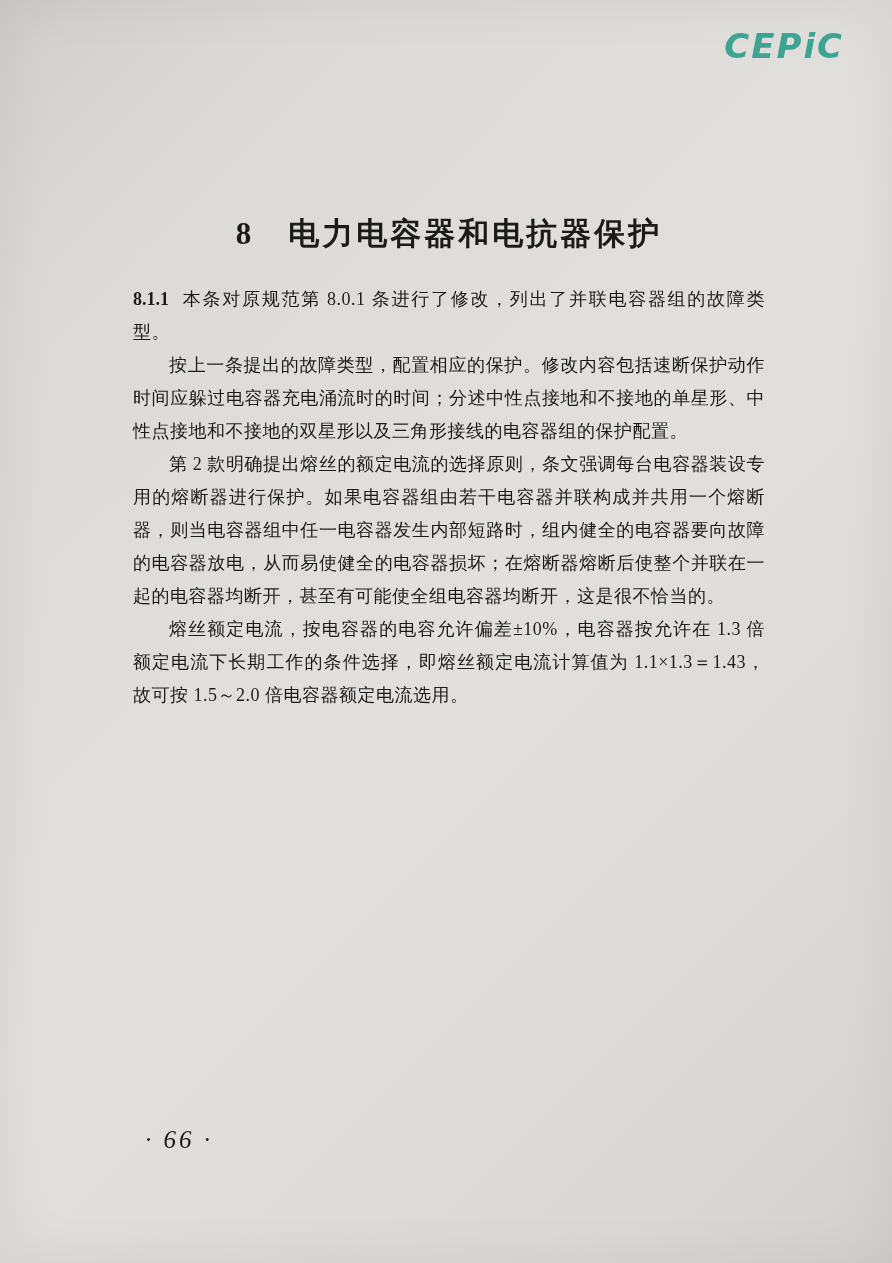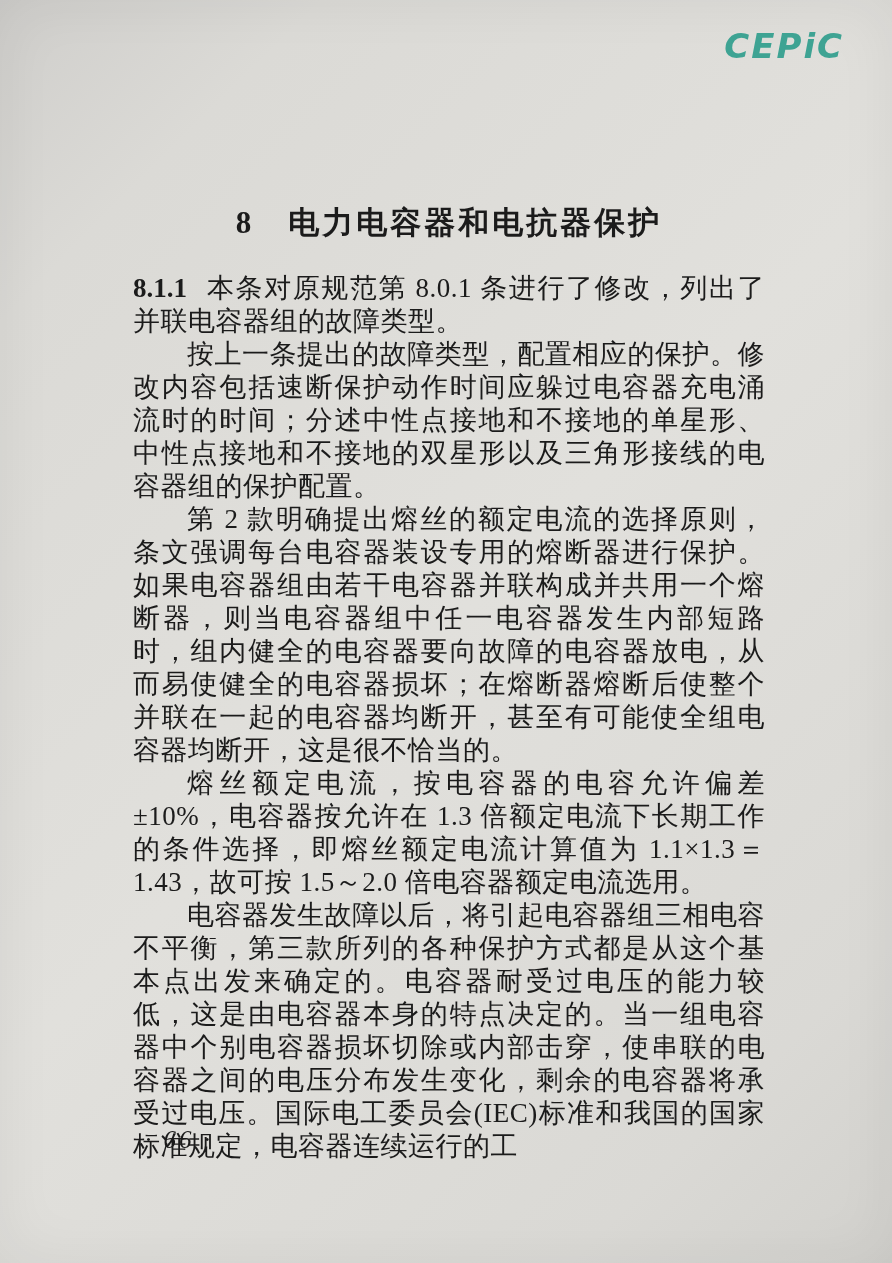--- a/index.html
+++ b/index.html
@@ -29,40 +29,40 @@
     letter-spacing: 2px;
     font-style: italic;
   }
   .content {
     position: absolute;
     left: 133px;
     top: 0;
     width: 632px;
   }
   .chapter-title {
-    margin: 0;
+    margin: 11px;
     padding-top: 202px;
     text-align: center;
     font-size: 31px;
     font-weight: bold;
     letter-spacing: 3px;
     white-space: nowrap;
     font-family: Liberation Serif, serif;
   }
   .section-title {
     margin: 0;
     padding-top: 70px;
     text-align: center;
     font-size: 21px;
     font-weight: bold;
     letter-spacing: 1px;
   }
   .bodytext {
     margin-top: 28px;
-    font-size: 27px;
+    font-size: 18px;
     line-height: 33px;
     text-align: justify;
     letter-spacing: 0.5px;
   }
   .para { margin: 0; }
   .para.indent { text-indent: 2em; }
   .num {
     font-weight: bold;
     margin-right: 0.7em;
     letter-spacing: 0;
@@ -92,18 +92,17 @@
 
     <p class="para"><span class="num">8.1.1</span><span>本条对原规范第 8.0.1 条进行了修改，列出了并联电容器组的故障类型。</span></p>
 
 
     <p class="para indent">按上一条提出的故障类型，配置相应的保护。修改内容包括速断保护动作时间应躲过电容器充电涌流时的时间；分述中性点接地和不接地的单星形、中性点接地和不接地的双星形以及三角形接线的电容器组的保护配置。</p>
 
     <p class="para indent">第 2 款明确提出熔丝的额定电流的选择原则，条文强调每台电容器装设专用的熔断器进行保护。如果电容器组由若干电容器并联构成并共用一个熔断器，则当电容器组中任一电容器发生内部短路时，组内健全的电容器要向故障的电容器放电，从而易使健全的电容器损坏；在熔断器熔断后使整个并联在一起的电容器均断开，甚至有可能使全组电容器均断开，这是很不恰当的。</p>
 
     <p class="para indent">熔丝额定电流，按电容器的电容允许偏差±10%，电容器按允许在 1.3 倍额定电流下长期工作的条件选择，即熔丝额定电流计算值为 1.1×1.3＝1.43，故可按 1.5～2.0 倍电容器额定电流选用。</p>
 
-    <p class="para indent">电容器发生故障以后，将引起电容器组三相电容不平衡，第三款所列的各种保护方式都是从这个基本点出发来确定的。电容器耐受过电压的能力较低，这是由电容器本身的特点决定的。当一组电容器中个别电容器损坏切除或内部击穿，使串联的电容器之间的电压分布发生变化，剩余的电容器将承受过电压。国际电工委员会(IEC)标准和我国的国家标准规定，电容器连续运行的工</p>
 
   </div>
 </div>
 
 <div class="pageno">· 66 ·</div>
 
 </body></html>

